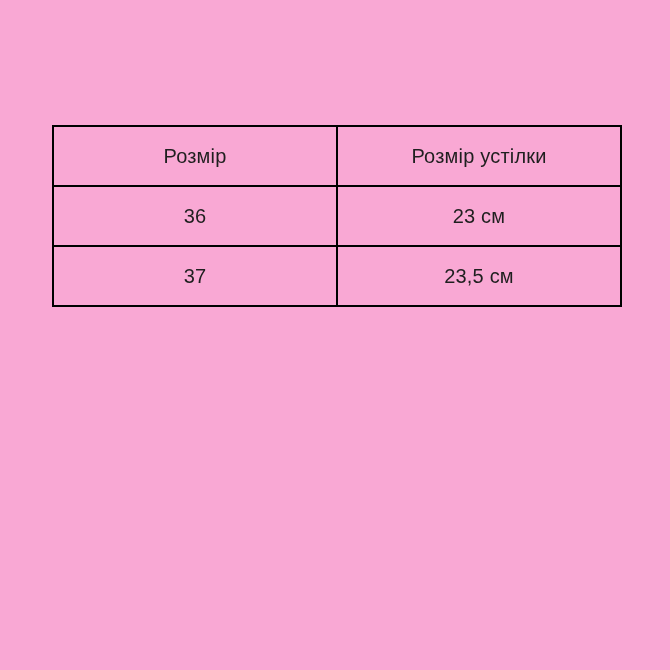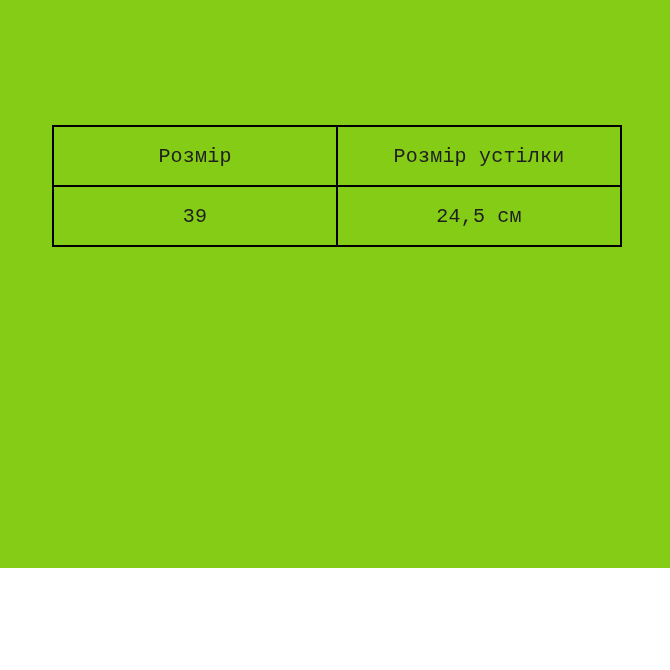--- a/index.html
+++ b/index.html
@@ -2,24 +2,24 @@
 <html><head>
 <meta charset="utf-8">
 <style>
   html, body {
     margin: 0;
     padding: 0;
   }
   .canvas {
     position: relative;
     width: 670px;
-    height: 568px;
-    background: #84cc16;
+    height: 670px;
+    background: #f9a8d4;
     overflow: hidden;
-    font-family: Liberation Mono, monospace;
+    font-family: Liberation Sans, sans-serif;
   }
   table.size-table {
     position: absolute;
     left: 52px;
     top: 125px;
     width: 570px;
     border-collapse: collapse;
     table-layout: fixed;
   }
   table.size-table th,
@@ -41,18 +41,22 @@
 <div class="canvas">
   <table class="size-table">
     <thead>
       <tr>
         <th>Розмір</th>
         <th>Розмір устілки</th>
       </tr>
     </thead>
     <tbody>
         <tr>
-          <td>39</td>
-          <td>24,5 см</td>
+          <td>36</td>
+          <td>23 см</td>
+        </tr>
+        <tr>
+          <td>37</td>
+          <td>23,5 см</td>
         </tr>
       </tbody>
   </table>
 </div>
 
 </body></html>

